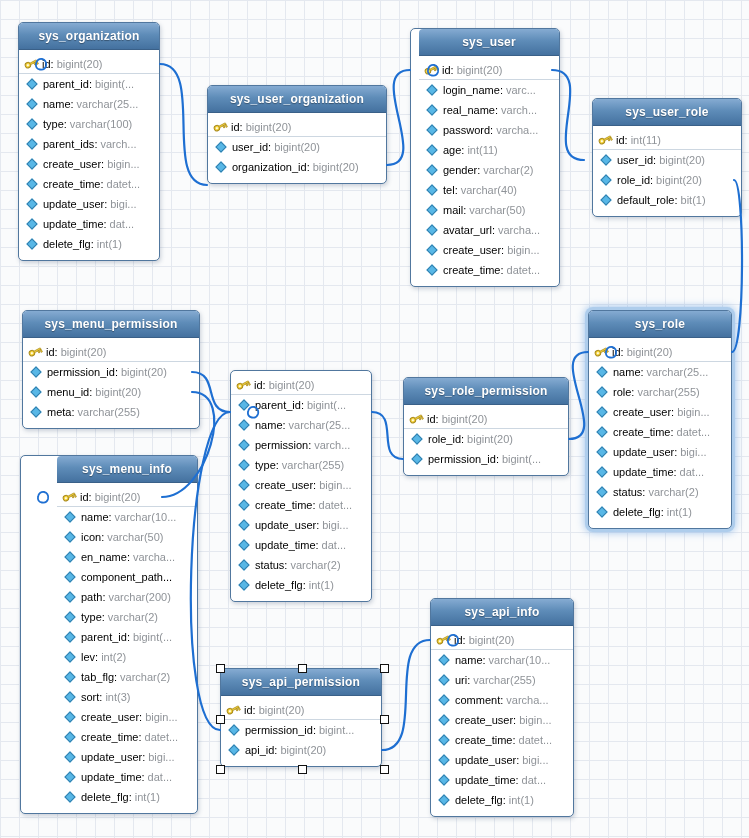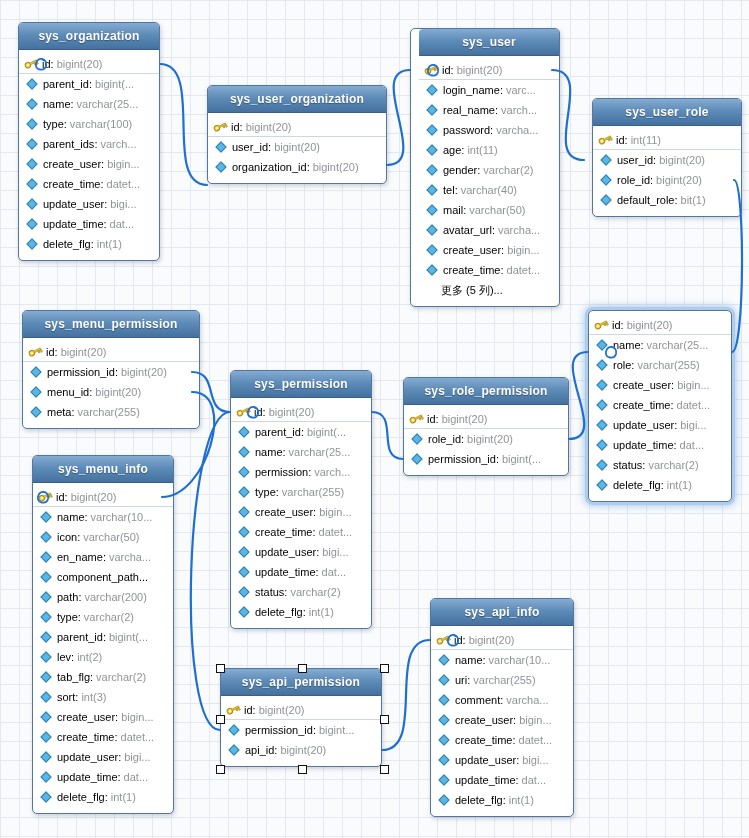--- a/index.html
+++ b/index.html
@@ -235,24 +235,20 @@
           <span class="fname">create_user</span>
           <span class="fname">:</span>
           <span class="ftype">bigin...</span>
         </div>
         <div class="row">
           <span class="icon col-diamond"></span>
           <span class="fname">create_time</span>
           <span class="fname">:</span>
           <span class="ftype">datet...</span>
         </div>
-        <div class="row">
-          <span class="icon icon-spacer"></span>
-          <span class="fname">更多 (5 列)...</span>
-        </div>
       </div>
     </div>
     <div class="table" style="left: 592px; top: 98px; width: 148px;">
       <div class="thead">sys_user_role</div>
       <div class="tbody">
         <div class="row pk-sep">
           <span class="icon">
             <svg width="15" height="11" viewBox="0 0 15 11">
               <g transform="rotate(-28 7 5.5)">
                 <circle cx="3.5" cy="5.5" r="2.7" fill="#f5d33b" stroke="#a8891a"></circle>
@@ -320,21 +316,20 @@
         </div>
         <div class="row">
           <span class="icon col-diamond"></span>
           <span class="fname">meta</span>
           <span class="fname">:</span>
           <span class="ftype">varchar(255)</span>
         </div>
       </div>
     </div>
     <div class="table" style="left: 230px; top: 370px; width: 140px;">
-      <div class="thead">sys_permission</div>
       <div class="tbody">
         <div class="row pk-sep">
           <span class="icon">
             <svg width="15" height="11" viewBox="0 0 15 11">
               <g transform="rotate(-28 7 5.5)">
                 <circle cx="3.5" cy="5.5" r="2.7" fill="#f5d33b" stroke="#a8891a"></circle>
                 <circle cx="3.5" cy="5.5" r="1.1" fill="#fffbe2"></circle>
                 <rect x="6" y="4.7" width="7.4" height="1.7" rx="0.4" fill="#f5d33b" stroke="#a8891a" stroke-width="0.7"></rect>
                 <rect x="9.7" y="6.3" width="1.3" height="2.3" fill="#f5d33b" stroke="#a8891a" stroke-width="0.7"></rect>
                 <rect x="12.1" y="6.3" width="1.3" height="2.9" fill="#f5d33b" stroke="#a8891a" stroke-width="0.7"></rect>
@@ -434,20 +429,21 @@
         </div>
         <div class="row">
           <span class="icon col-diamond"></span>
           <span class="fname">permission_id</span>
           <span class="fname">:</span>
           <span class="ftype">bigint(...</span>
         </div>
       </div>
     </div>
     <div class="table highlight" style="left: 588px; top: 310px; width: 142px;">
+      <div class="thead">sys_role</div>
       <div class="tbody">
         <div class="row pk-sep">
           <span class="icon">
             <svg width="15" height="11" viewBox="0 0 15 11">
               <g transform="rotate(-28 7 5.5)">
                 <circle cx="3.5" cy="5.5" r="2.7" fill="#f5d33b" stroke="#a8891a"></circle>
                 <circle cx="3.5" cy="5.5" r="1.1" fill="#fffbe2"></circle>
                 <rect x="6" y="4.7" width="7.4" height="1.7" rx="0.4" fill="#f5d33b" stroke="#a8891a" stroke-width="0.7"></rect>
                 <rect x="9.7" y="6.3" width="1.3" height="2.3" fill="#f5d33b" stroke="#a8891a" stroke-width="0.7"></rect>
                 <rect x="12.1" y="6.3" width="1.3" height="2.9" fill="#f5d33b" stroke="#a8891a" stroke-width="0.7"></rect>
@@ -501,21 +497,21 @@
           <span class="ftype">varchar(2)</span>
         </div>
         <div class="row">
           <span class="icon col-diamond"></span>
           <span class="fname">delete_flg</span>
           <span class="fname">:</span>
           <span class="ftype">int(1)</span>
         </div>
       </div>
     </div>
-    <div class="table" style="left: 32px; top: 455px; width: 140px;">
+    <div class="table" style="left: 20px; top: 455px; width: 140px; padding-left: 36px;">
       <div class="thead">sys_menu_info</div>
       <div class="tbody">
         <div class="row pk-sep">
           <span class="icon">
             <svg width="15" height="11" viewBox="0 0 15 11">
               <g transform="rotate(-28 7 5.5)">
                 <circle cx="3.5" cy="5.5" r="2.7" fill="#f5d33b" stroke="#a8891a"></circle>
                 <circle cx="3.5" cy="5.5" r="1.1" fill="#fffbe2"></circle>
                 <rect x="6" y="4.7" width="7.4" height="1.7" rx="0.4" fill="#f5d33b" stroke="#a8891a" stroke-width="0.7"></rect>
                 <rect x="9.7" y="6.3" width="1.3" height="2.3" fill="#f5d33b" stroke="#a8891a" stroke-width="0.7"></rect>

